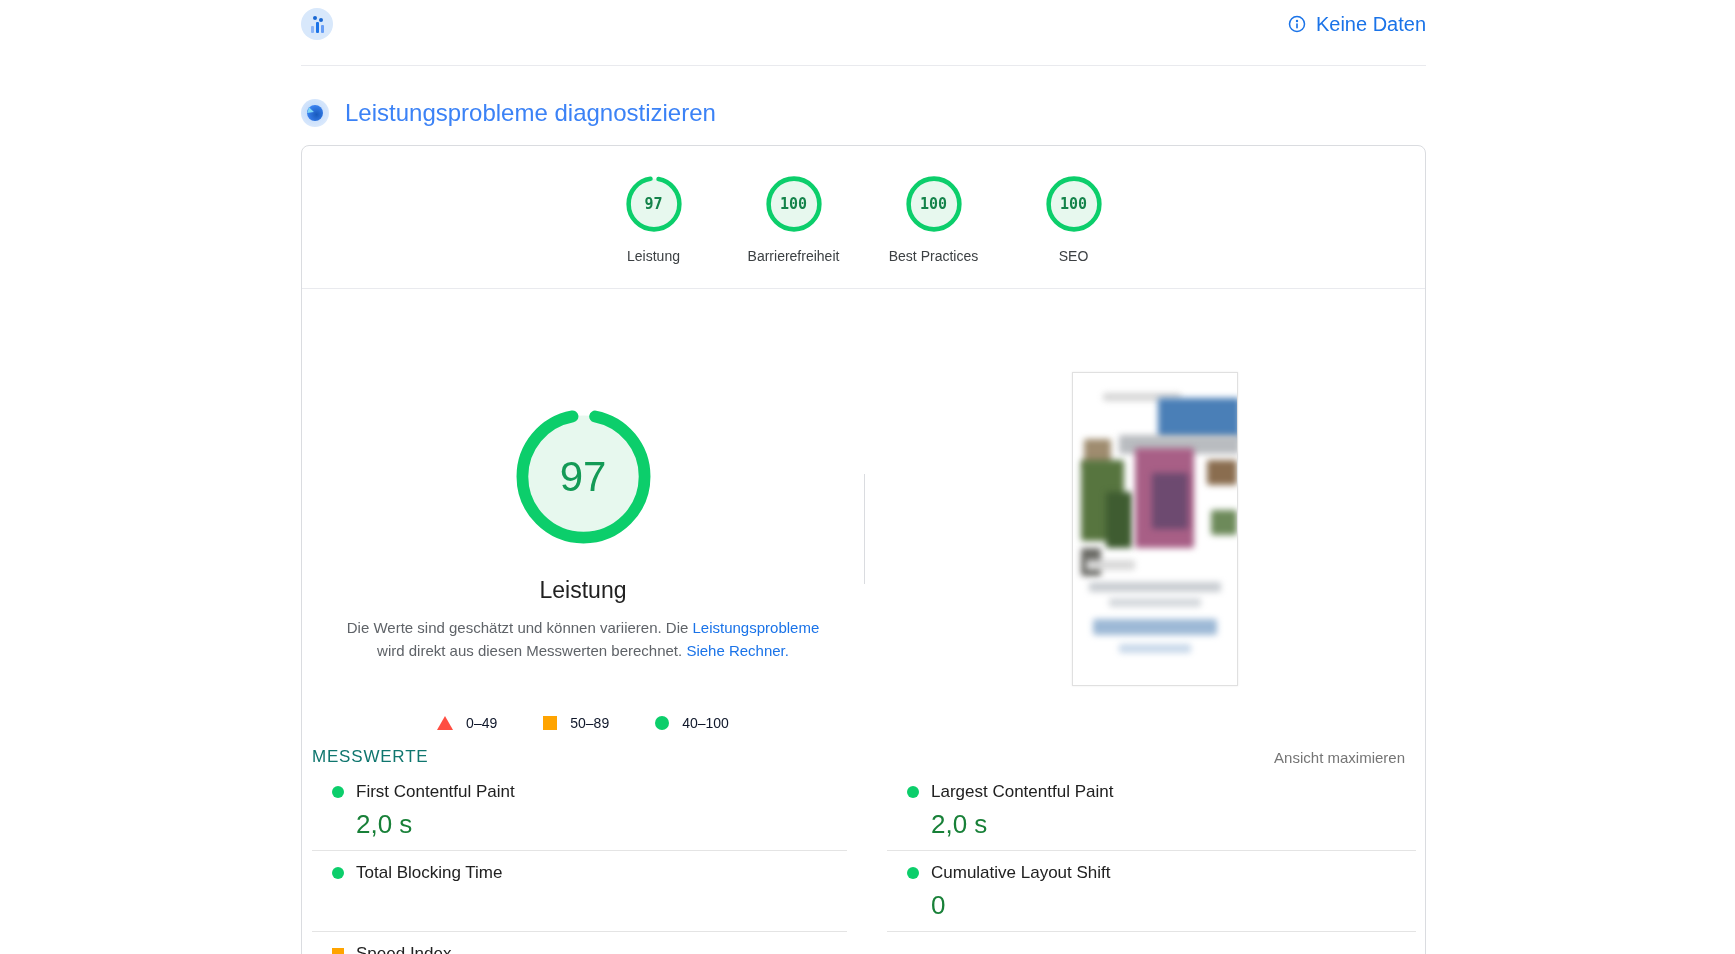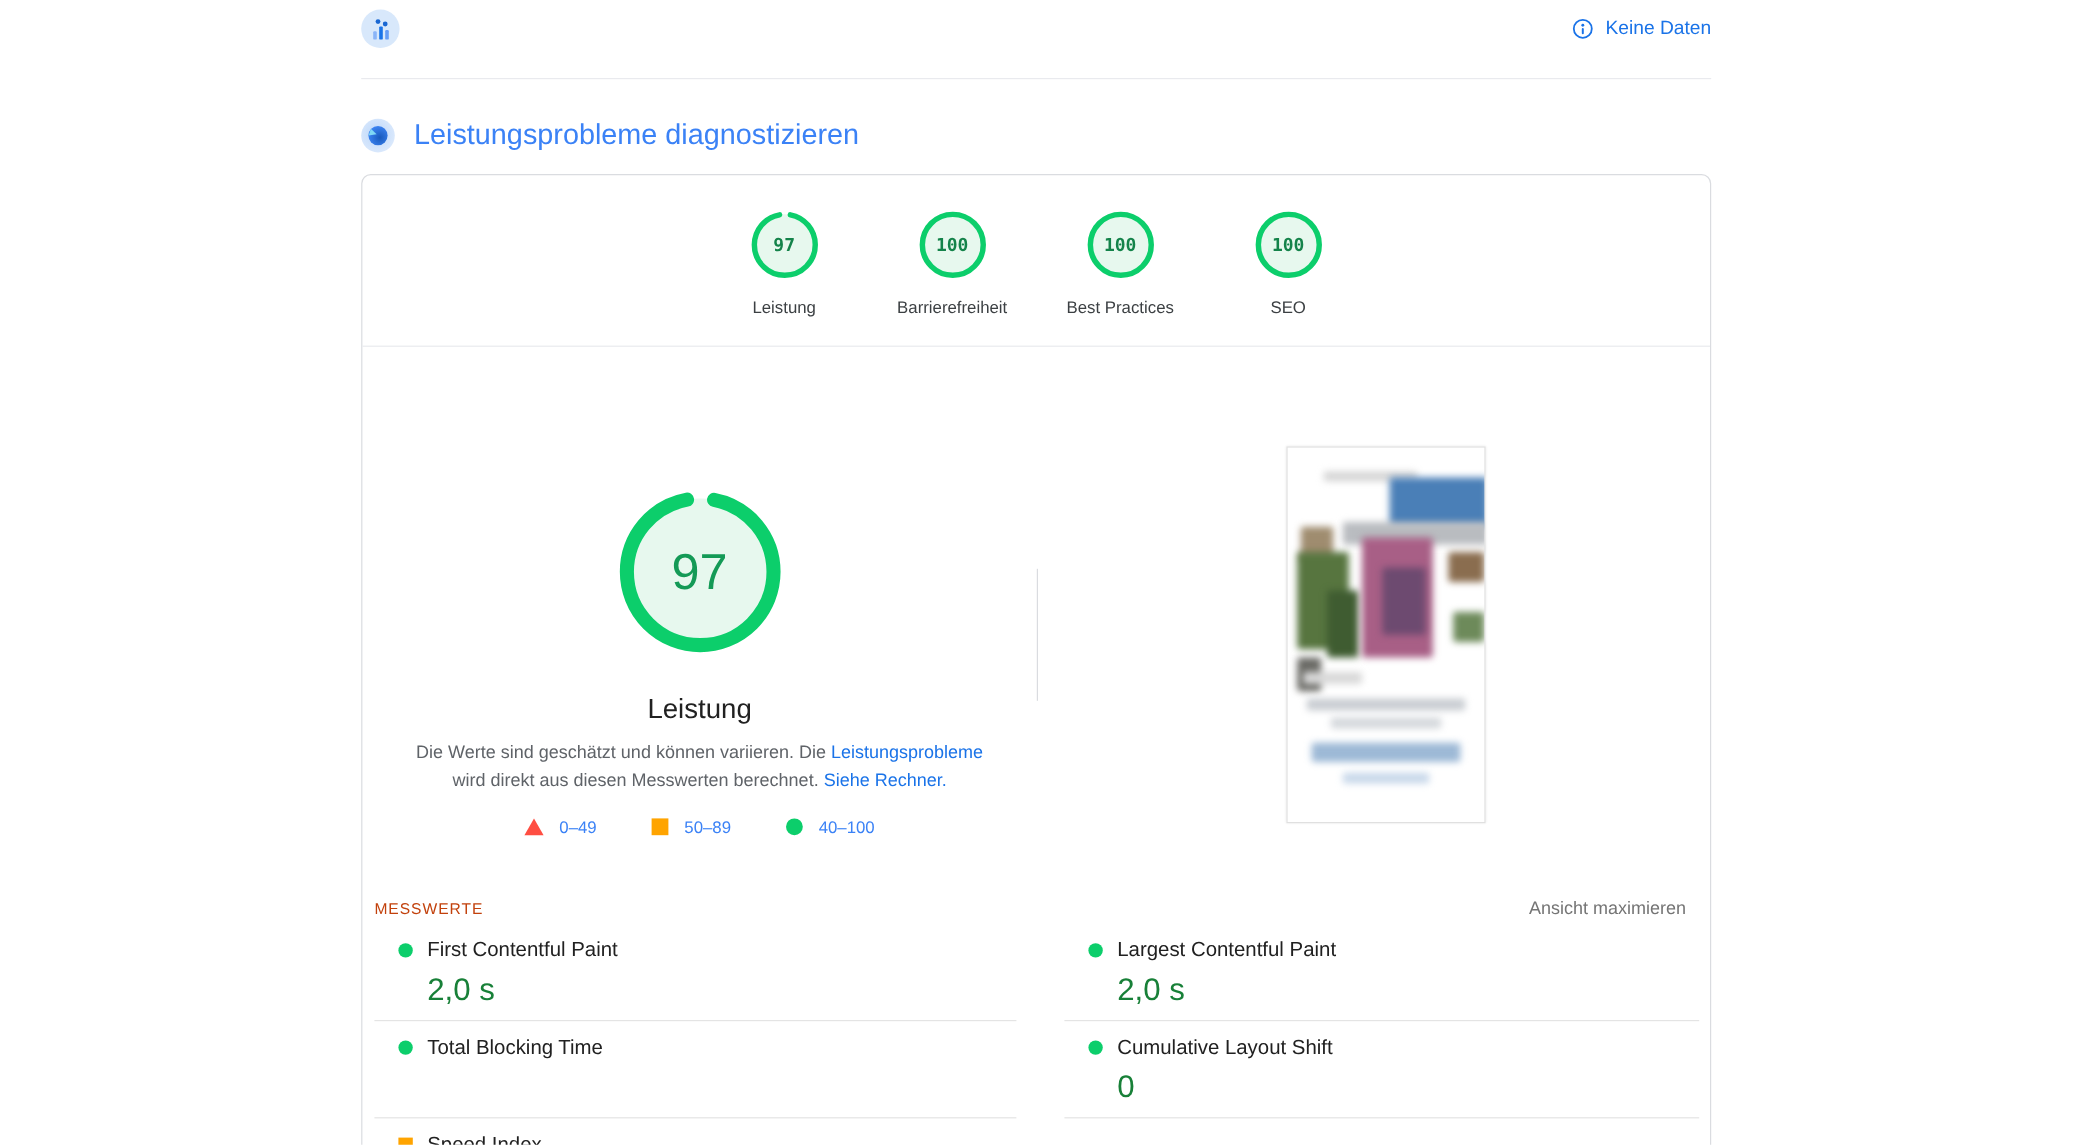--- a/index.html
+++ b/index.html
@@ -18,21 +18,21 @@
     display:flex; align-items:flex-end; justify-content:center; gap:2px; padding-bottom:7px; position:relative;
   }
   .field-icon .bar { width:3px; border-radius:1px; }
   .field-icon .b1 { height:7px;  background:#8ab4f8; }
   .field-icon .b2 { height:11px; background:#1a73e8; }
   .field-icon .b3 { height:8px;  background:#669df6; }
   .field-icon .dot { position:absolute; top:8px; width:4px; height:4px; border-radius:50%; background:#1967d2; }
   .field-icon .d1 { left:12px; } .field-icon .d2 { left:18px; top:10px; }
   .th-title { font-size:20px; font-weight:700; letter-spacing:.1px; }
   .th-right { display:flex; align-items:center; gap:10px; cursor:pointer; }
-  .th-right .label { font-size:16px; font-weight:500; color:#1a73e8; }
+  .th-right .label { font-size:20px; font-weight:500; color:#1a73e8; }
   .header-divider { border-top:1px solid #e9eaee; margin-top:17px; }
 
   
   .diag-header { margin-top:31px; height:32px; display:flex; align-items:center; gap:16px; }
   .lh-icon {
     width:28px; height:28px; border-radius:50%;
     background:radial-gradient(circle at 45% 45%, #bcd7fa 0%, #d9e8fc 70%);
     position:relative;
   }
   .lh-icon .inner {
@@ -66,21 +66,21 @@
   .bgauge { position:relative; width:141px; height:141px; margin-top:117px; cursor:pointer; }
   .bgauge svg { transform:rotate(-90deg); display:block; }
   .bgauge .num {
     position:absolute; inset:0; display:flex; align-items:center; justify-content:center;
     font-size:42px; color:#149a56;
   }
   .big-label { margin-top:30px; font-size:23px; color:#212121; }
   .desc { margin-top:12px; width:492px; text-align:center; font-size:15px; line-height:23px; color:#5f6368; }
   .desc a { color:#1a73e8; text-decoration:none; cursor:pointer; }
   .legend { margin-top:19px; display:flex; align-items:center; gap:46px; }
-  .legend-item { display:flex; align-items:center; gap:13px; font-size:14px; color:#3b82f6; }
+  .legend-item { display:flex; align-items:center; gap:13px; font-size:14px; color:#0f172a;margin-top:34px; }
   .shape-triangle { width:0; height:0; border-left:8px solid transparent; border-right:8px solid transparent; border-bottom:14px solid #ff4e42; }
   .shape-square { width:14px; height:14px; background:#ffa400; }
   .shape-circle { width:14px; height:14px; border-radius:50%; background:#0cce6b; }
 
   .v-div { position:absolute; left:562px; top:185px; height:110px; border-left:1px solid #dadce0; }
 
   
   .thumb { position:absolute; left:770px; top:83px; width:166px; height:314px; background:#fff;
            border:1px solid #e0e0e0; box-shadow:0 0 2px rgba(0,0,0,.08); overflow:hidden; }
   .thumb .blob { position:absolute; filter:blur(3px); border-radius:2px; }
@@ -96,21 +96,21 @@
   .t-edge2 { left:84%; top:44%; width:16%; height:8%; background:#6d8a5a; }
   .t-dark  { left:5%;  top:56%; width:12%; height:9%; background:#6b6b66; }
   .t-gline { left:8%;  top:60%; width:30%; height:3%; background:#d9d9d9; }
   .t-text1 { left:10%; top:67%; width:80%; height:3.2%; background:#c9cdd2; }
   .t-text2 { left:22%; top:72%; width:56%; height:3%; background:#d4d8dc; }
   .t-bluebar{ left:12%; top:79%; width:76%; height:5%; background:#9db9d6; }
   .t-bline { left:28%; top:87%; width:44%; height:2.6%; background:#c8d8ea; }
 
   
   .mess-row { display:flex; justify-content:space-between; align-items:center; margin-top:8px; height:26px; padding:0 20px 0 10px; }
-  .mess-label { font-size:13px; letter-spacing:.8px; color:#c2410c; font-weight:500; }
+  .mess-label { font-size:17px; letter-spacing:.8px; color:#0f766e; font-weight:500; }
   .mess-expand { font-size:15px; color:#757575; cursor:pointer; }
 
   .metrics { display:grid; grid-template-columns:535px 529px; column-gap:40px; padding-left:10px; }
   .metric-cell { border-bottom:1px solid #e4e4e4; padding:12px 0 10px; }
   .metric-cell.no-border { border-bottom:none; }
   .metric-head { display:flex; align-items:center; padding-left:20px; gap:12px; }
   .m-dot { width:12px; height:12px; border-radius:50%; background:#0cce6b; flex:none; }
   .m-square { width:12px; height:12px; background:#ffa400; flex:none; }
   .metric-name { font-size:17px; color:#212121; }
   .metric-value { margin:6px 0 0 44px; font-size:26px; line-height:32px; color:#188038; }

